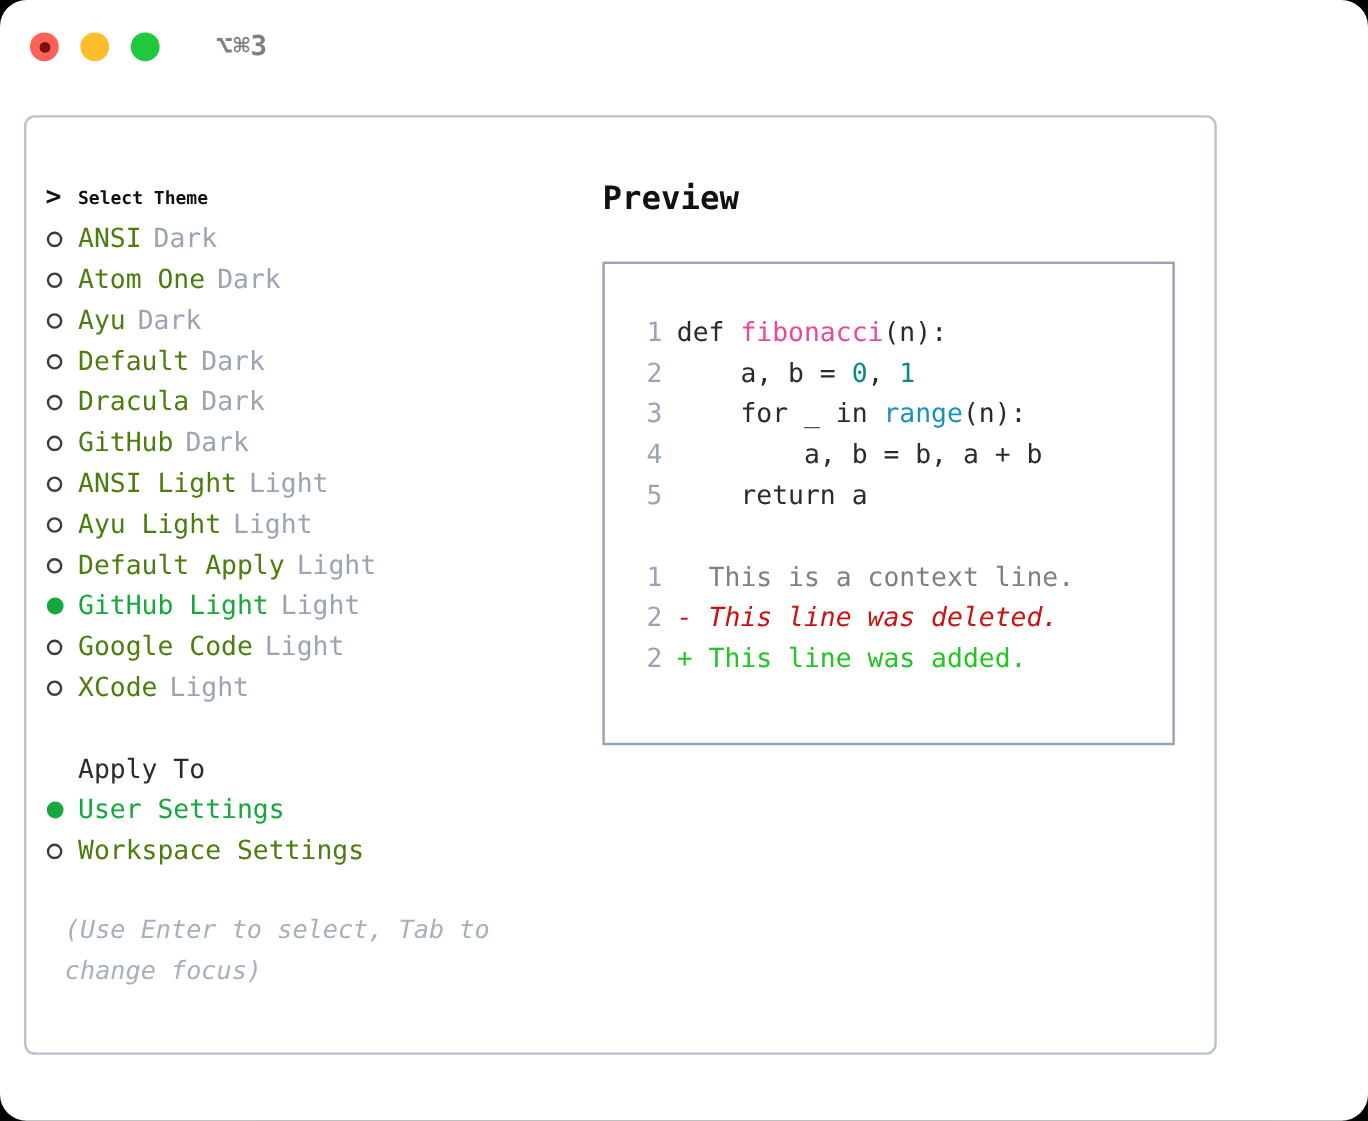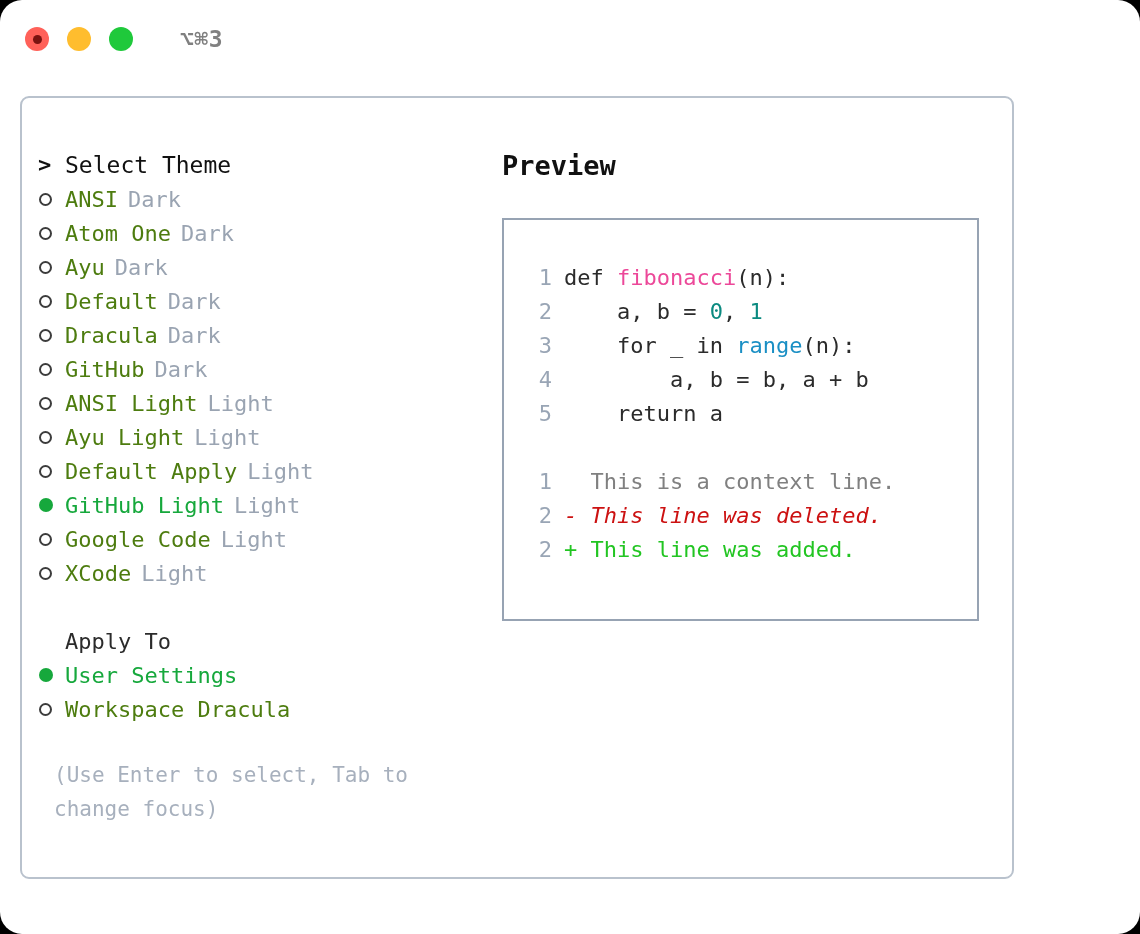--- a/index.html
+++ b/index.html
@@ -122,23 +122,23 @@
     margin-left: 1px;
   }
   .marker .caret {
     font-weight: bold;
     color: #111111;
     font-size: 22px;
   }
   .label { color: #4d7c0f; }
   .label.selected { color: #16a83c; }
   .row.header .label {
-    font-weight: normal;
+    font-weight: bold;
     color: #111111;
-    font-size: 23px;
+    font-size: 15px;
   }
   .tag {
     color: #9aa4b2;
     margin-left: 10px;
   }
   .row.section-title {
     margin-top: 34px;
   }
   .row.section-title .label {
     color: #2b2b2b;
@@ -146,20 +146,21 @@
 
   .hint {
     position: absolute;
     left: 16px;
     top: 610px;
     width: 420px;
     font-size: 21px;
     line-height: 34px;
     color: #a7b0bd;
     white-space: pre-wrap;
+    font-style: italic;
   }
 
   
   .right-pane {
     position: absolute;
     left: 480px;
     top: 50px;
     width: 490px;
   }
   .preview-title {
@@ -293,21 +294,21 @@
       <div class="row section-title">
         <span class="marker"></span>
         <span class="label">Apply To</span>
       </div>
       <div class="row">
         <span class="marker"><span class="filled"></span></span>
         <span class="label selected">User Settings</span>
       </div>
       <div class="row">
         <span class="marker"><span class="ring"></span></span>
-        <span class="label">Workspace Dracula</span>
+        <span class="label">Workspace Settings</span>
       </div>
 
       <div class="hint">(Use Enter to select, Tab to change focus)</div>
     </div>
 
     <div class="right-pane">
       <div class="preview-title">Preview</div>
 
       <div class="code-box">
 

